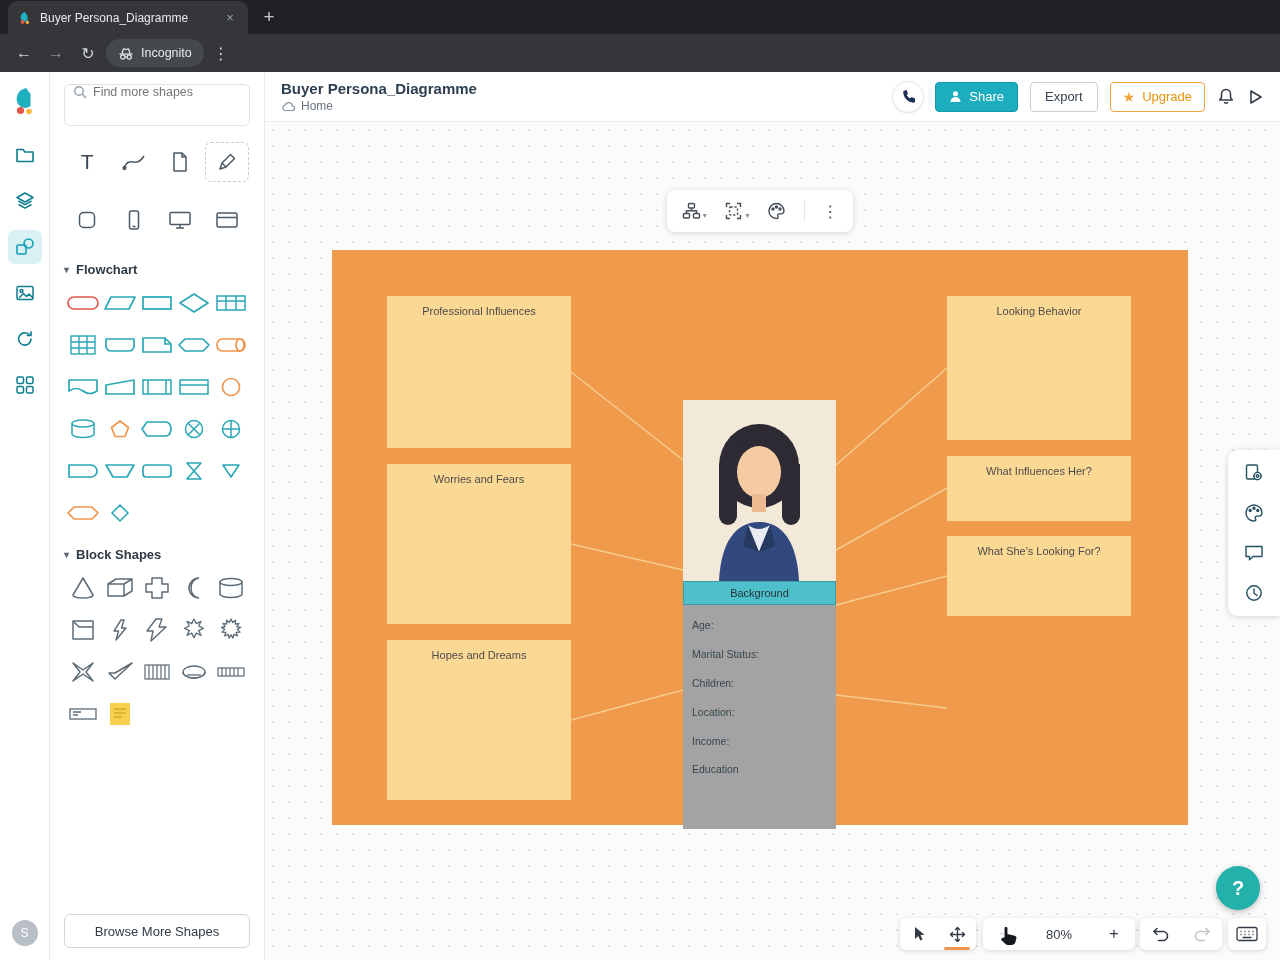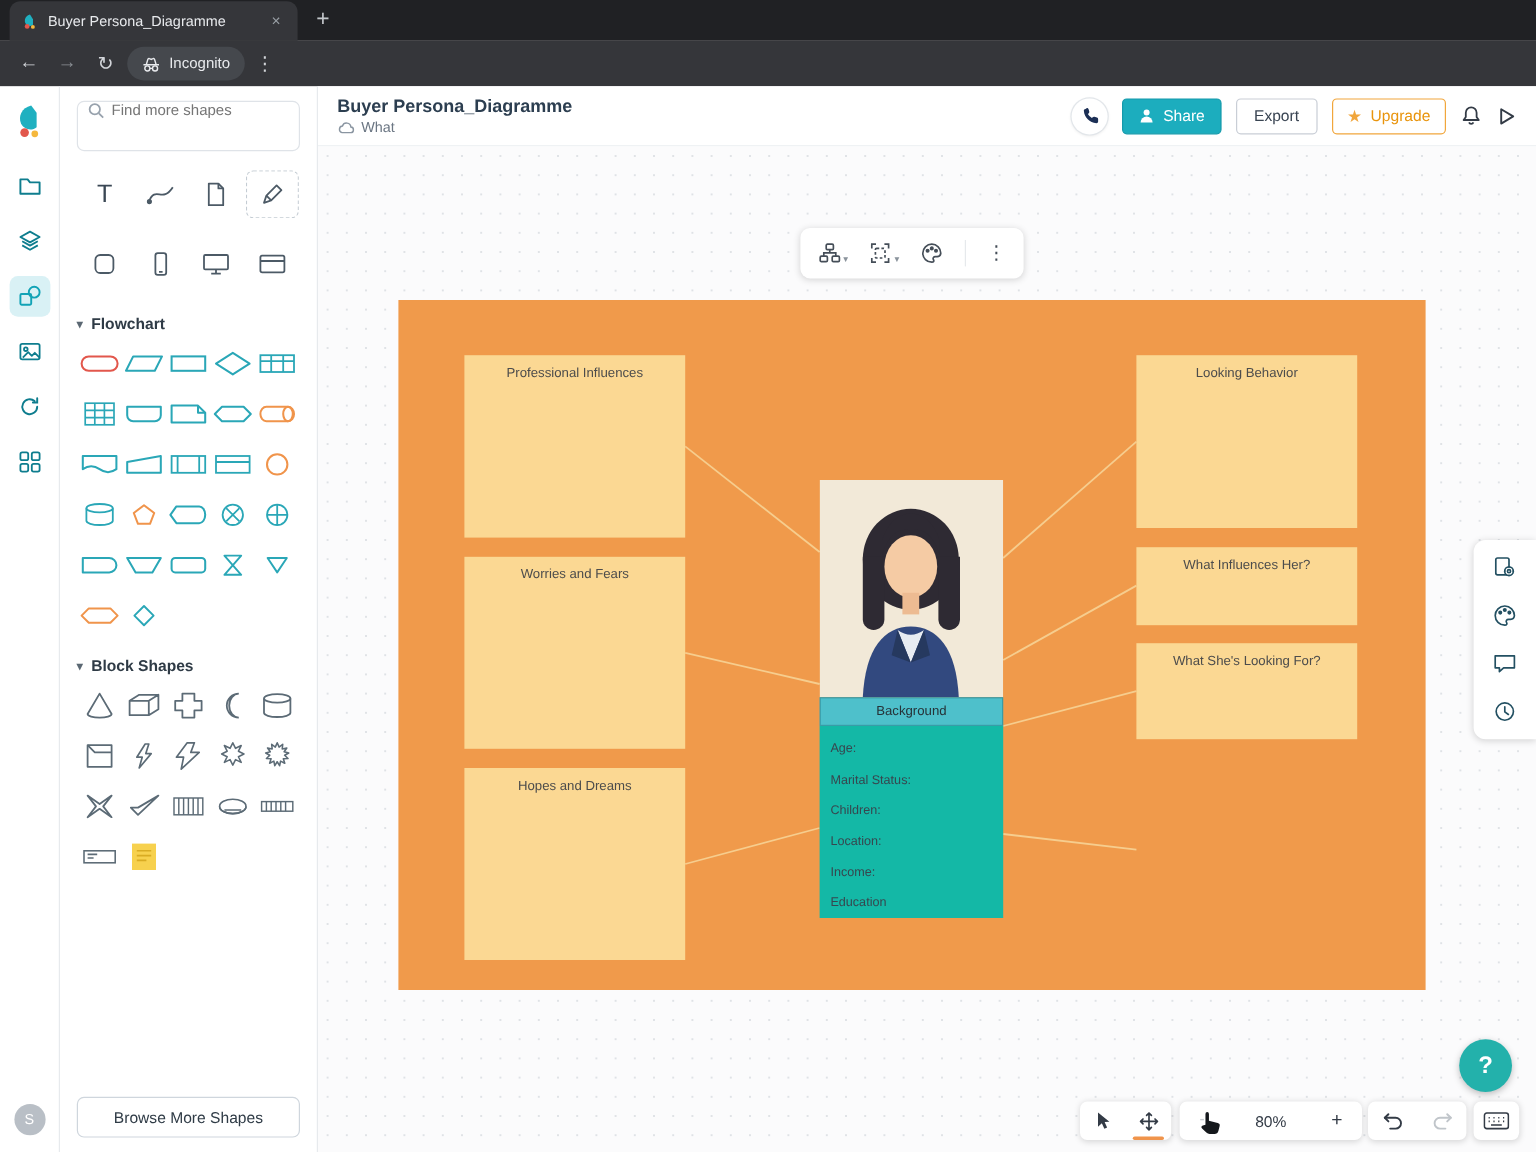--- a/index.html
+++ b/index.html
@@ -74,21 +74,21 @@
   .note{position:absolute;width:184px;background:#fbd893;text-align:center;padding-top:9px;font-size:11px;color:#4c4c4c}
   .n-l1{left:55px;top:46px;height:152px}
   .n-l2{left:55px;top:214px;height:160px}
   .n-l3{left:55px;top:390px;height:160px}
   .n-r1{left:615px;top:46px;height:144px}
   .n-r2{left:615px;top:206px;height:65px}
   .n-r3{left:615px;top:286px;height:80px}
   .n-r4{left:615px;top:382px;height:152px}
   .photo{position:absolute;left:351px;top:150px;width:153px;height:181px}
   .bg-header{position:absolute;left:351px;top:331px;width:153px;height:24px;background:#4ec0cb;border:1px solid rgba(20,90,100,.35);display:flex;align-items:center;justify-content:center;font-size:11px;color:#263238}
-  .fields{position:absolute;left:351px;top:355px;width:153px;height:160px;background:#14b8a6;padding:6px 0 0 9px;display:flex;flex-direction:column}
+  .fields{position:absolute;left:351px;top:355px;width:153px;height:224px;background:#a3a3a3;padding:6px 0 0 9px;display:flex;flex-direction:column}
   .field-row{height:28.8px;font-size:10.5px;color:#37474f;display:flex;align-items:center}
 
   
   .right-dock{position:absolute;right:0;top:328px;width:52px;background:#fff;border-radius:10px 0 0 10px;box-shadow:0 1px 6px rgba(0,0,0,.16);display:flex;flex-direction:column;align-items:center;padding:10px 0;gap:14px;color:#235062}
   .dock-ic{width:26px;height:26px;display:flex;align-items:center;justify-content:center}
 
   
   .bbox{position:absolute;bottom:10px;height:32px;background:#fff;border-radius:6px;box-shadow:0 1px 5px rgba(0,0,0,.15);display:flex;align-items:center}
   .tools-box{left:635px;width:76px}
   .tb-btn{width:38px;height:32px;display:flex;align-items:center;justify-content:center;color:#333b46;position:relative}
@@ -513,21 +513,21 @@
 
     <div class="main">
 
       <div class="main-header">
         <div class="doc-meta">
           <div class="doc-title">Buyer Persona_Diagramme</div>
           <div class="doc-home">
             <svg width="15" height="12" viewBox="0 0 15 12" fill="none" stroke="#8a95a1" stroke-width="1.2">
                 <path d="M4 10.5 a2.8 2.8 0 0 1 .4-5.5 a3.6 3.6 0 0 1 7 .9 a2.3 2.3 0 0 1 -.4 4.6 Z"></path>
               </svg>
-            <span>What</span>
+            <span>Home</span>
           </div>
         </div>
         <div class="header-right">
           <div class="phone-btn">
             <svg width="15" height="15" viewBox="0 0 15 15">
                 <path d="M3.6 1.8 c-.8 0 -1.5 .7 -1.4 1.5 .4 5.6 4.9 10 10.4 10.4 .8 .06 1.5-.6 1.5-1.4 v-2.1 c0-.6-.4-1.1-1-1.3 l-2.1-.6 c-.5-.15-1.1 0-1.4 .4 l-.7 .7 C7.5 8.5 6.5 7.5 5.6 6.1 l.7-.7 c.4-.4 .55-.9 .4-1.4 l-.6-2.1 c-.2-.6-.7-1-1.3-1 Z" fill="#1c2f55"></path>
               </svg>
           </div>
           <button class="share-btn">
             <svg width="13" height="13" viewBox="0 0 13 13">

